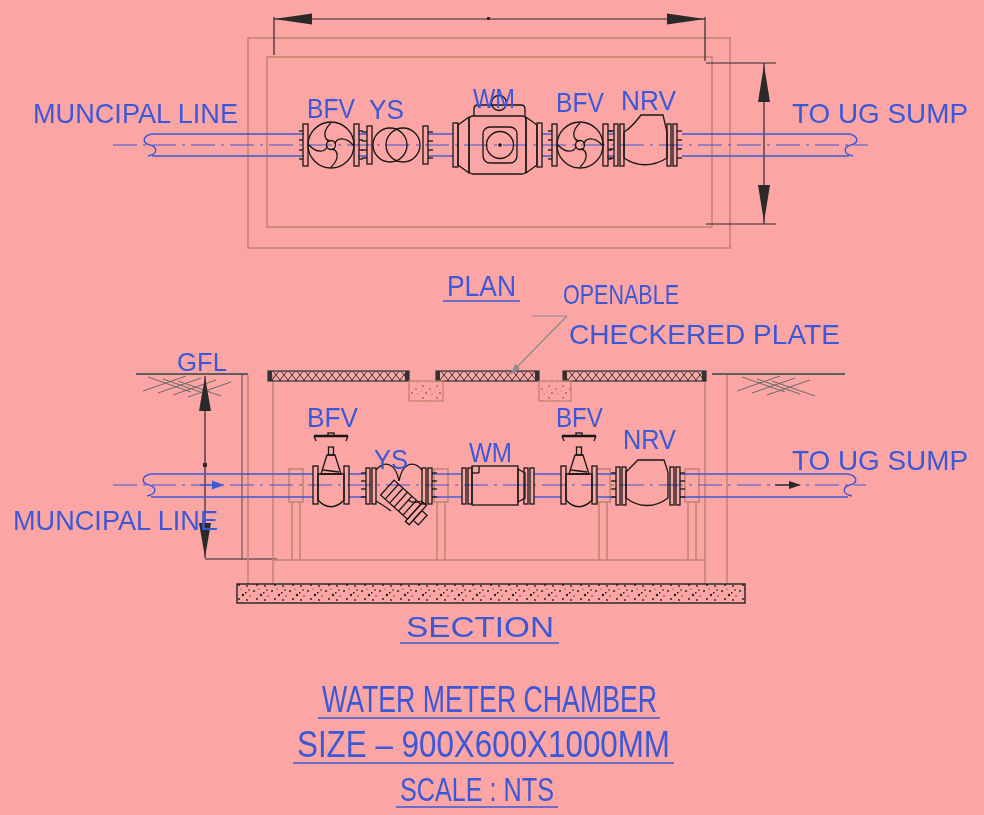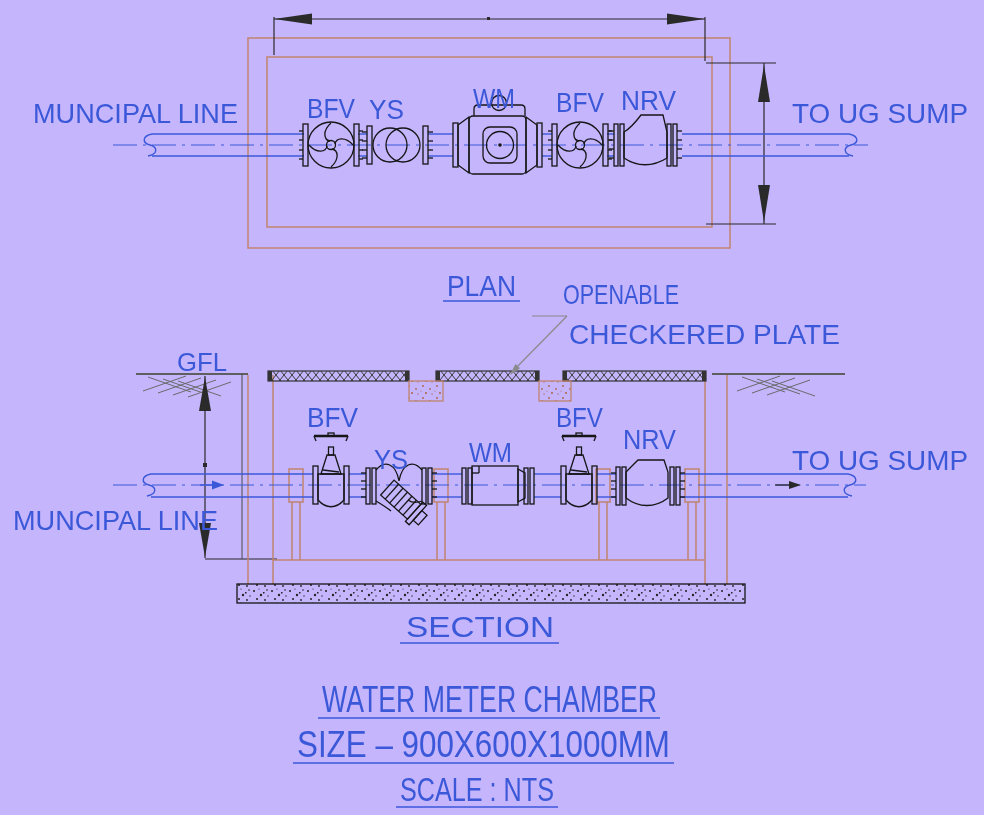--- a/index.html
+++ b/index.html
@@ -1,16 +1,16 @@
 <!DOCTYPE html>
 <html><head>
 <meta charset="utf-8">
 <style>
   html,body{margin:0;padding:0;background:#ffffff;}
-  .page{width:984px;height:815px;position:relative;background:#c4b5fd;overflow:hidden;}
+  .page{width:984px;height:815px;position:relative;background:#fca5a5;overflow:hidden;}
   text{fill:#3b58d8;font-family:"Liberation Sans","DejaVu Sans",sans-serif;}
   .ln{fill:none;}
   .blue{stroke:#3b58d8;stroke-width:1.4;}
   .bluethin{stroke:#3b58d8;stroke-width:1;}
   .brown{stroke:#c1846e;stroke-width:1.5;}
   .blk{stroke:#161616;stroke-width:1.3;}
   .dim{stroke:#2a2a2a;stroke-width:1.2;}
   .dimf{fill:#2a2a2a;stroke:none;}
   .gnd{stroke:#5f5f5f;stroke-width:2;}
   .soil{stroke:#6a6a6a;stroke-width:1;}

